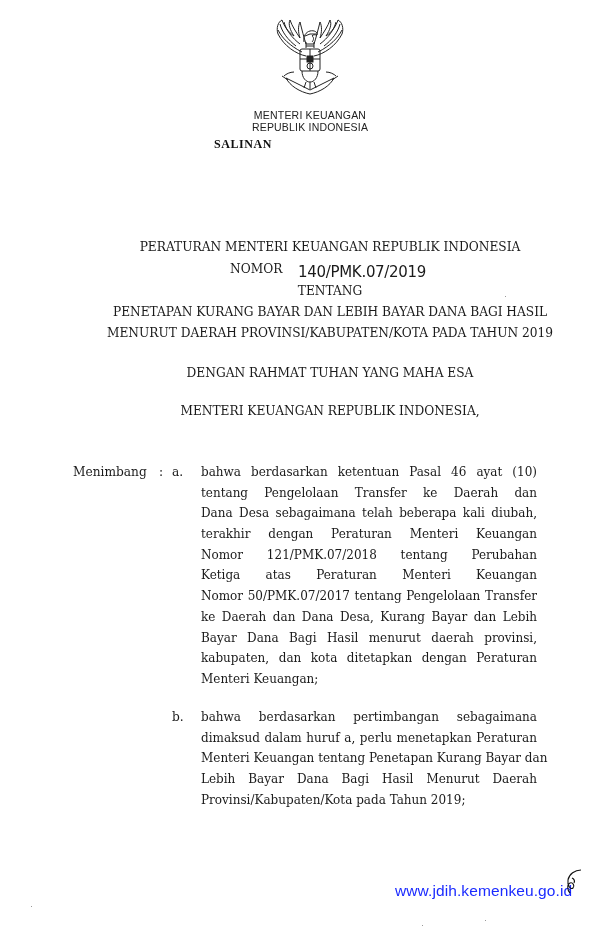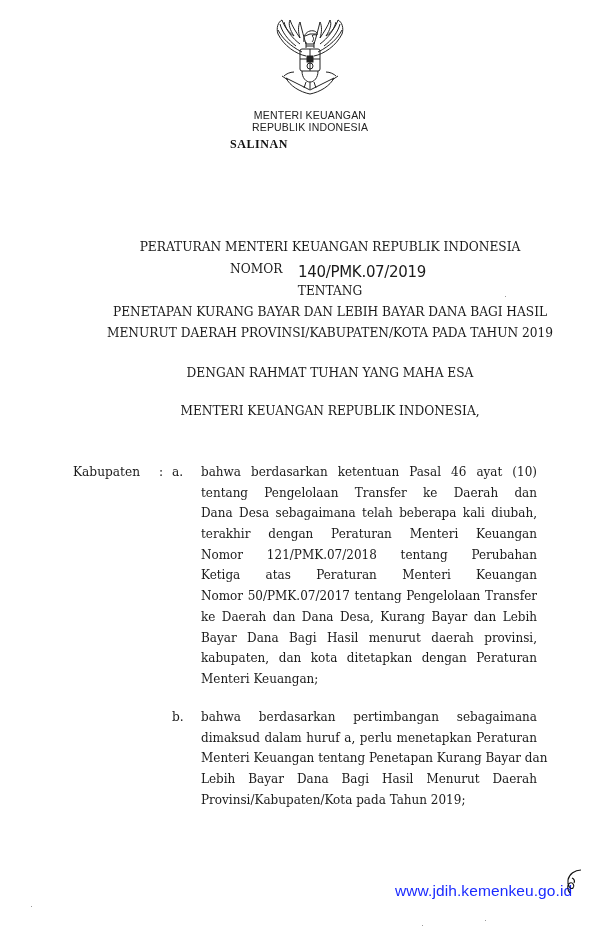--- a/index.html
+++ b/index.html
@@ -4,21 +4,21 @@
 <style>
   html, body { margin:0; padding:0; background:#ffffff; }
   body { width:612px; height:936px; position:relative; overflow:hidden; color:#1a1a1a;
          font-family:"DejaVu Serif", "Liberation Serif", serif; }
   .abs { position:absolute; }
   .emblem { left:266px; top:16px; width:88px; height:84px; }
   .kop { left:0; width:612px; text-align:center; font-family:"Liberation Sans", sans-serif;
          font-size:10.5px; letter-spacing:0.2px; line-height:12px; color:#222; }
   .kop1 { top:109px; left:4px; }
   .kop2 { top:121px; left:4px; }
-  .salinan { top:137px; left:16px; width:486px; text-align:center; font-family:"Liberation Serif", serif;
+  .salinan { top:137px; left:0; width:486px; text-align:center; font-family:"Liberation Serif", serif;
              font-weight:bold; font-size:12px; letter-spacing:0.6px; color:#111; }
   .center { left:0; width:612px; text-align:center; font-size:12.2px; color:#1a1a1a; white-space:nowrap;padding-left:24px; }
   .nomor-row { top:262px; left:0; width:612px; font-size:12.2px; }
   .nomor-label { position:absolute; left:230px; top:0;text-align:right; }
   .nomor-value { position:absolute; left:298px; top:1px; font-family:"DejaVu Sans", sans-serif; font-size:15px; letter-spacing:-0.3px; }
   .menimbang { left:73px; top:465px; font-size:12.2px; }
   .colon { left:159px; top:465px; font-size:12.2px; }
   .item-label { font-size:12.2px; }
   .para { left:201px; width:336px; font-size:12px; line-height:20.7px; text-align:justify; text-align-last:auto; }
   .line { display:block; text-align:justify; text-align-last:justify; height:20.7px; white-space:nowrap; }
@@ -69,21 +69,21 @@
   <span class="nomor-label">NOMOR</span>
   <span class="nomor-value">140/PMK.07/2019</span>
 </div>
 <div class="abs center" style="top:284px;">TENTANG</div>
 <div class="abs center" style="top:305px;text-align:center;">PENETAPAN KURANG BAYAR DAN LEBIH BAYAR DANA BAGI HASIL</div>
 <div class="abs center" style="top:326px;">MENURUT DAERAH PROVINSI/KABUPATEN/KOTA PADA TAHUN 2019</div>
 
 <div class="abs center" style="top:366px;">DENGAN RAHMAT TUHAN YANG MAHA ESA</div>
 <div class="abs center" style="top:404px;">MENTERI KEUANGAN REPUBLIK INDONESIA,</div>
 
-<div class="abs menimbang">Kabupaten</div>
+<div class="abs menimbang">Menimbang</div>
 <div class="abs colon">:</div>
 
 <div class="abs item-label" style="left:172px; top:465px;">a.</div>
 <div class="abs para" style="top:462px;">
   <span class="line">bahwa berdasarkan ketentuan Pasal 46 ayat (10)</span>
   <span class="line">tentang Pengelolaan Transfer ke Daerah dan</span>
   <span class="line">Dana Desa sebagaimana telah beberapa kali diubah,</span>
   <span class="line">terakhir dengan Peraturan Menteri Keuangan</span>
   <span class="line">Nomor 121/PMK.07/2018 tentang Perubahan</span>
   <span class="line">Ketiga atas Peraturan Menteri Keuangan</span>

